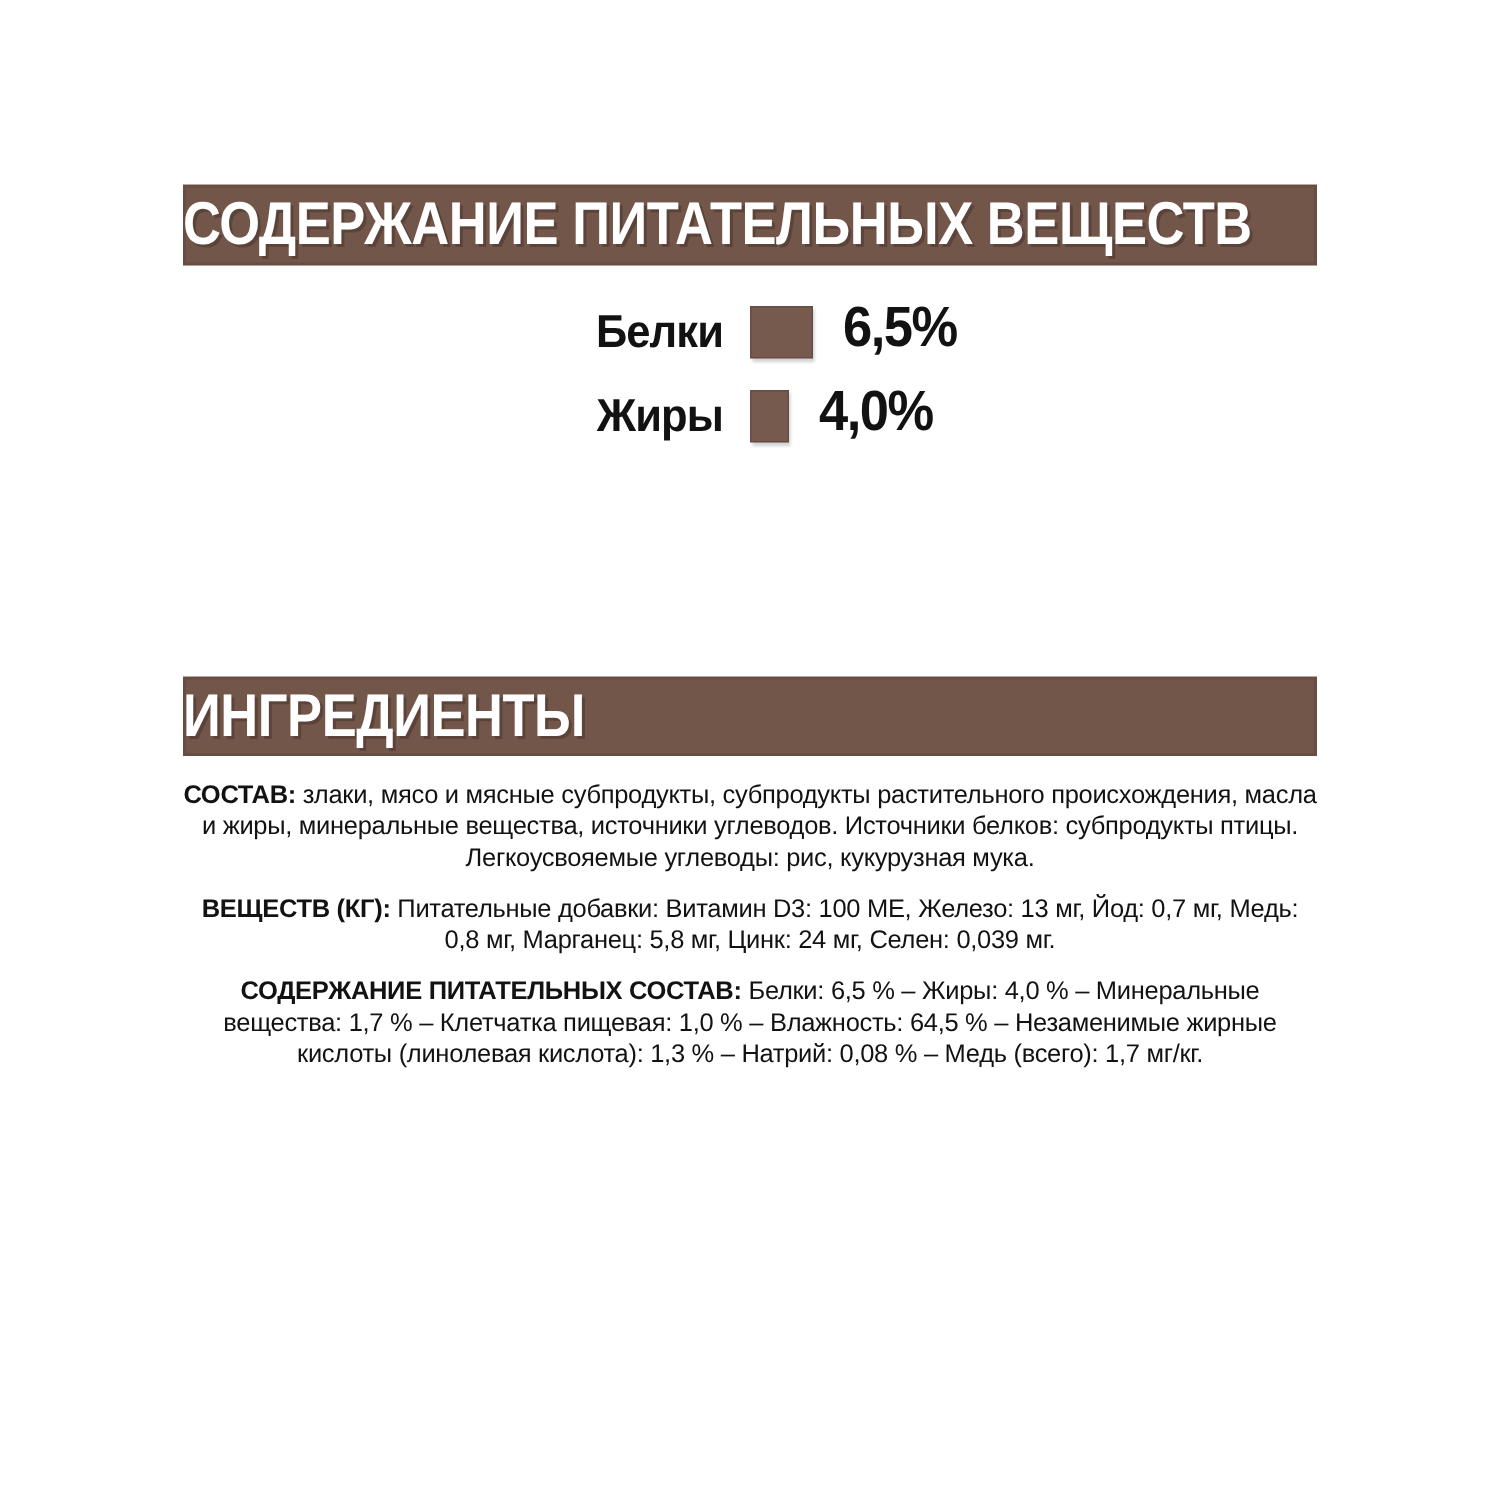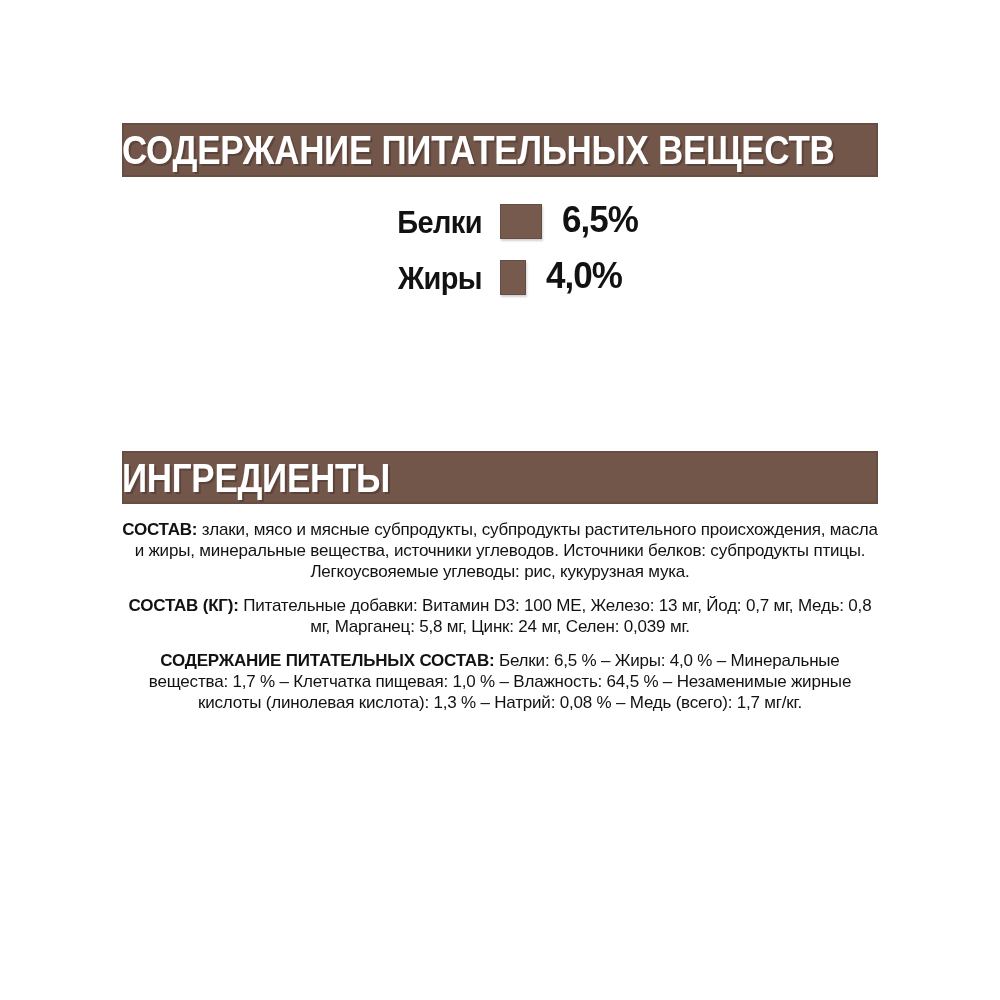--- a/index.html
+++ b/index.html
@@ -81,17 +81,17 @@
       <span class="chart-value">4,0%</span>
     </div>
     </div>
 
   <div class="band band-ingredients" style="background: rgb(115, 86, 74);">
     <div class="band-title" style="color: rgb(255, 255, 255);">ИНГРЕДИЕНТЫ</div>
   </div>
 
   <div class="text-block">
       <p><b>СОСТАВ:</b><span> злаки, мясо и мясные субпродукты, субпродукты растительного происхождения, масла и жиры, минеральные вещества, источники углеводов. Источники белков: субпродукты птицы. Легкоусвояемые углеводы: рис, кукурузная мука.</span></p>
-      <p><b>СОСТАВ (КГ):</b><span> Питательные добавки: Витамин D3: 100 МЕ, Железо: 13 мг, Йод: 0,7 мг, Медь: 0,8 мг, Марганец: 5,8 мг, Цинк: 24 мг, Селен: 0,039 мг.</span></p>
+      <p><b>ВЕЩЕСТВ (КГ):</b><span> Питательные добавки: Витамин D3: 100 МЕ, Железо: 13 мг, Йод: 0,7 мг, Медь: 0,8 мг, Марганец: 5,8 мг, Цинк: 24 мг, Селен: 0,039 мг.</span></p>
       <p><b>СОДЕРЖАНИЕ ПИТАТЕЛЬНЫХ СОСТАВ:</b><span> Белки: 6,5 % – Жиры: 4,0 % – Минеральные вещества: 1,7 % – Клетчатка пищевая: 1,0 % – Влажность: 64,5 % – Незаменимые жирные кислоты (линолевая кислота): 1,3 % – Натрий: 0,08 % – Медь (всего): 1,7 мг/кг.</span></p>
     </div>
 
 </div>
 
 </body></html>

